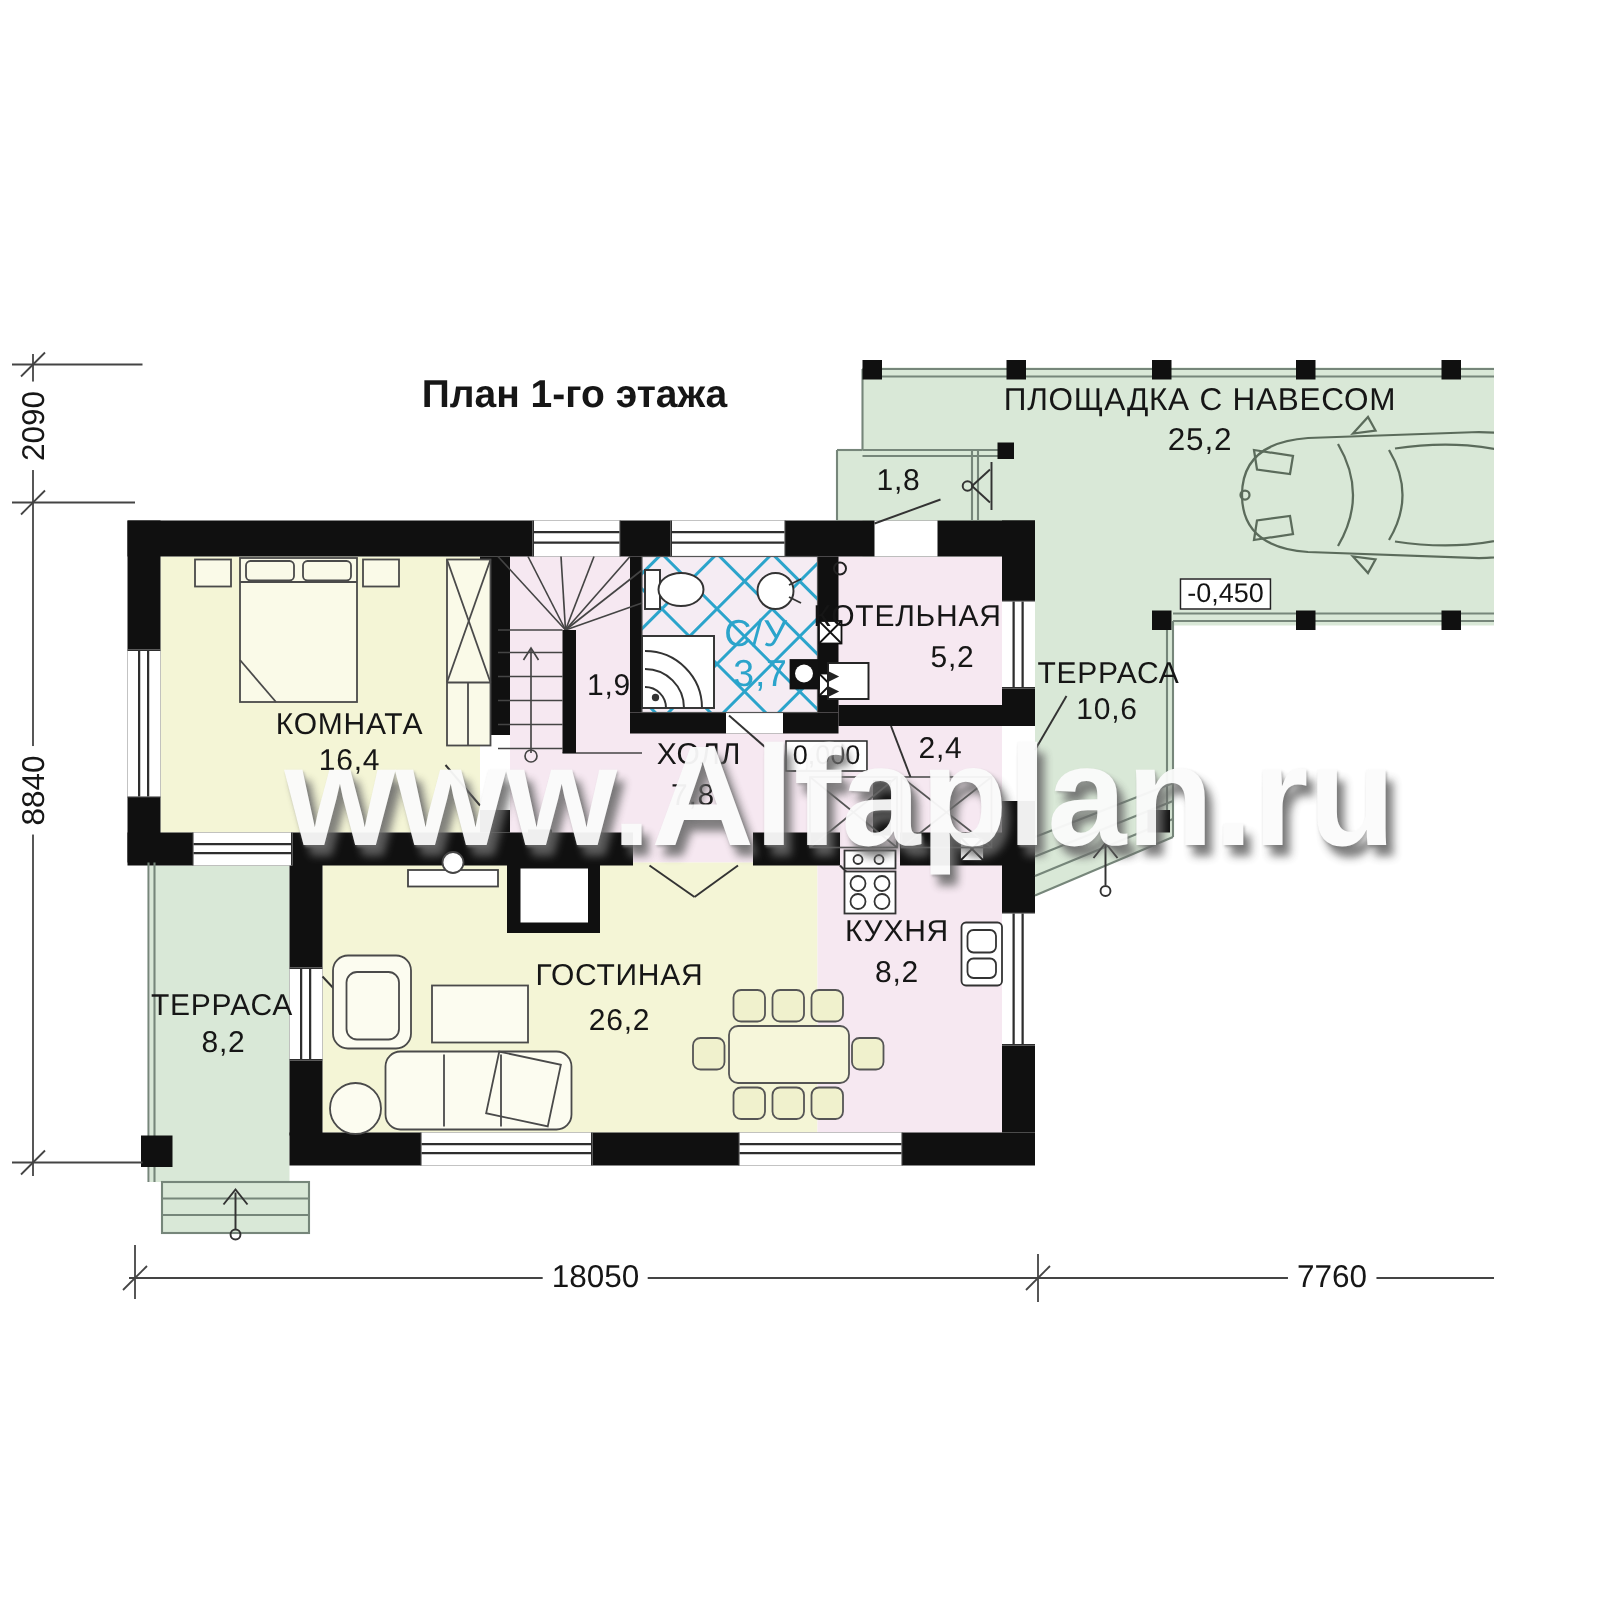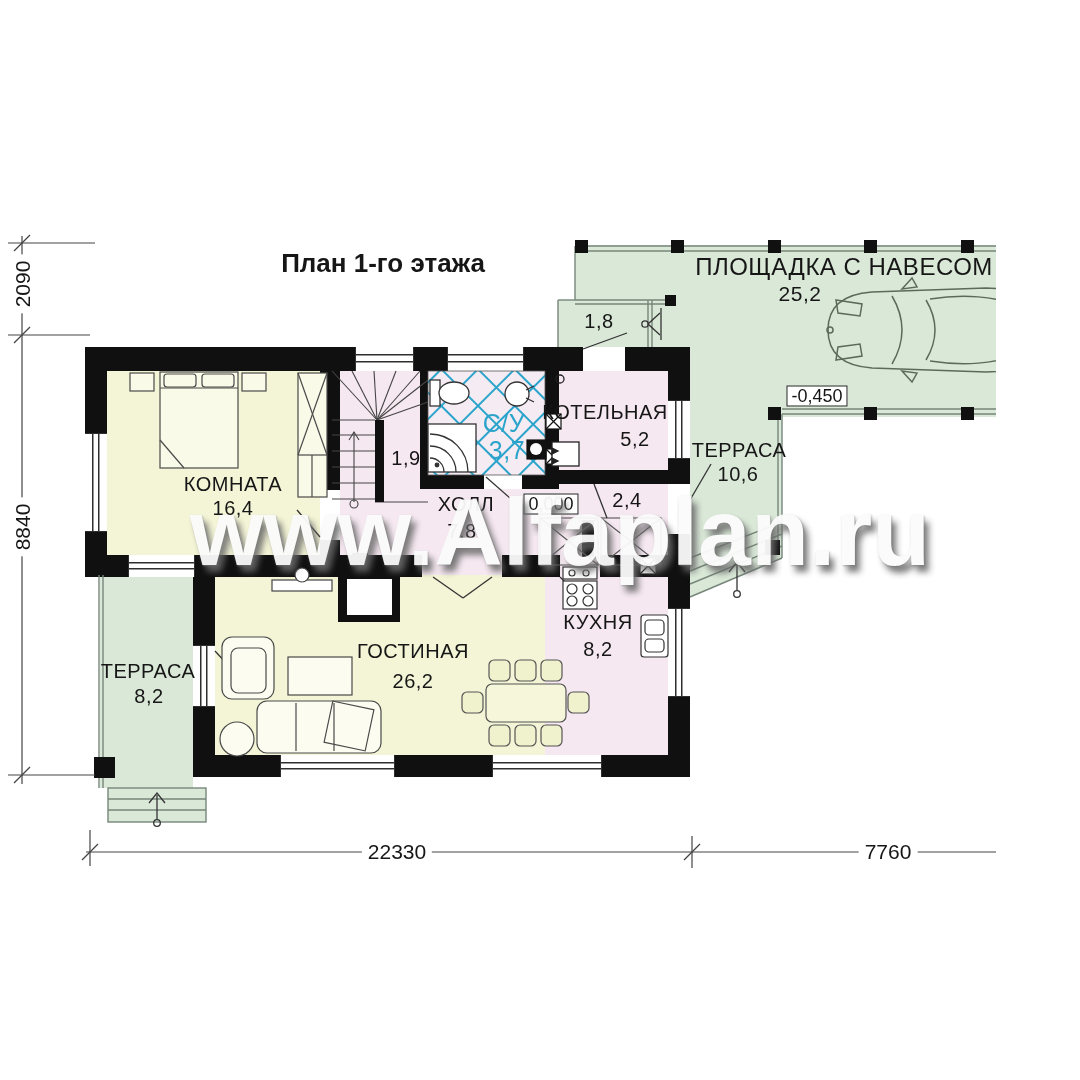--- a/index.html
+++ b/index.html
@@ -337,21 +337,21 @@
       <line x1="692" y1="836" x2="692" y2="868"></line>
       <line x1="1060" y1="838" x2="1060" y2="866"></line>
       <line x1="82" y1="860" x2="98" y2="844"></line>
       <line x1="684" y1="860" x2="700" y2="844"></line>
       <line x1="1052" y1="860" x2="1068" y2="844"></line>
     </g>
   </svg>
 
   <div class="lbl big" style="left:383px;top:263px;">План 1-го этажа</div>
 
-  <div class="lbl" style="left:800px;top:267px;font-size:24px;margin-left:44px;">ПЛОЩАДКА С НАВЕСОМ</div>
+  <div class="lbl" style="left:800px;top:267px;font-size:21px;">ПЛОЩАДКА С НАВЕСОМ</div>
   <div class="lbl" style="left:800px;top:294px;font-size:21px;">25,2</div>
   <div class="elev-box" style="left:817px;top:396px;">-0,450</div>
 
   <div class="lbl" style="left:599px;top:321px;">1,8</div>
 
   <div class="lbl" style="left:233px;top:484px;">КОМНАТА</div>
   <div class="lbl" style="left:233px;top:508px;">16,4</div>
 
   <div class="lbl" style="left:406px;top:458px;">1,9</div>
 
@@ -374,17 +374,17 @@
   <div class="lbl" style="left:413px;top:681px;">26,2</div>
 
   <div class="lbl" style="left:598px;top:622px;">КУХНЯ</div>
   <div class="lbl" style="left:598px;top:649px;">8,2</div>
 
   <div class="lbl" style="left:148px;top:671px;">ТЕРРАСА</div>
   <div class="lbl" style="left:149px;top:696px;">8,2</div>
 
   <div class="lbl dim rot" style="left:23px;top:284px;">2090</div>
   <div class="lbl dim rot" style="left:23px;top:527px;">8840</div>
-  <div class="lbl dim" style="left:397px;top:852px;">22330</div>
+  <div class="lbl dim" style="left:397px;top:852px;">18050</div>
   <div class="lbl dim" style="left:888px;top:852px;">7760</div>
 
   <div class="watermark">www.Alfaplan.ru</div>
 </div>
 
 </body></html>

